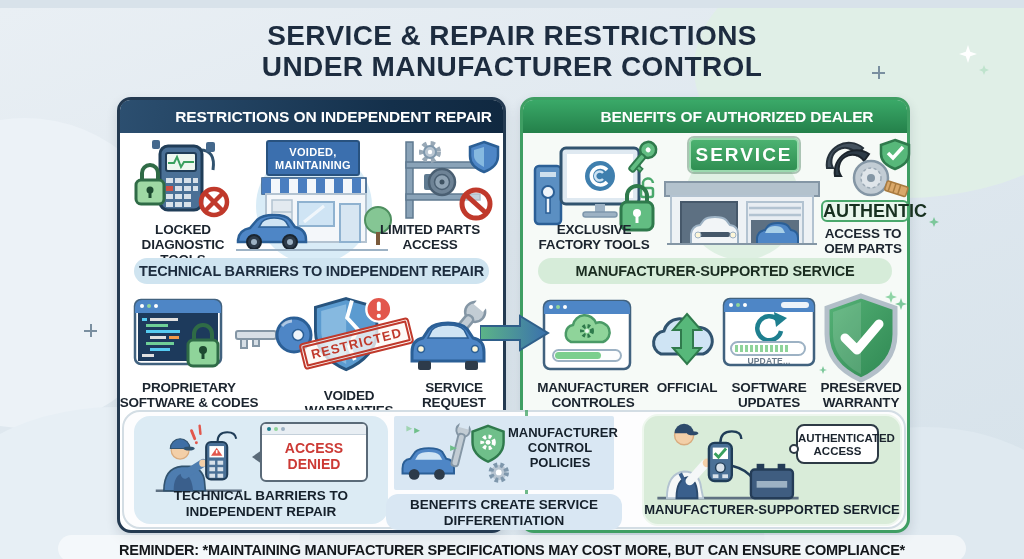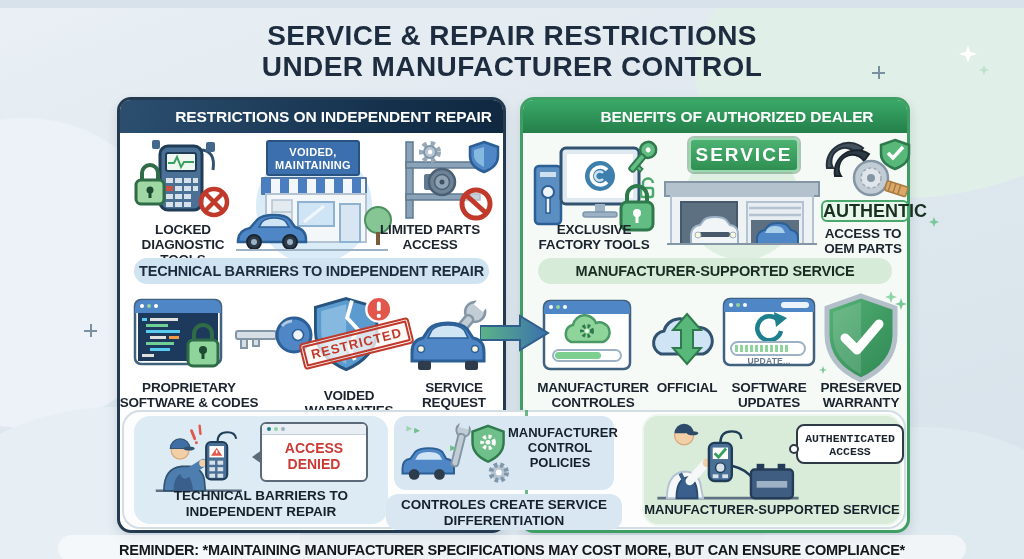--- a/index.html
+++ b/index.html
@@ -408,21 +408,21 @@
         <span class="bdot" style="left:5px;background:#1e7f8f;"></span>
         <span class="bdot" style="left:12px;background:#8fd49a;"></span>
         <span class="bdot" style="left:19px;background:#9db2c4;"></span>
       </div>
       <div class="btext">ACCESS DENIED</div>
       <div class="tail"></div>
     </div>
     <div class="cap" style="left:7px;top:72px;width:240px;">TECHNICAL BARRIERS TO INDEPENDENT REPAIR</div>
   </div>
 
-  <div class="bbox" style="left:394px;top:408px;width:220px;height:74px;background:#d9e7f3;border-radius:12px;z-index:7;">
+  <div class="bbox" style="left:394px;top:408px;width:220px;height:74px;background:#d9e7f3;border-radius:2px;z-index:7;">
     <svg class="abs" style="left:2px;top:2px;" width="118" height="70" viewBox="0 0 120 72">
       <path d="M18 10 l6 3 -6 3 z" fill="#6fbf8a"></path>
         <path d="M10 8 l6 3 -6 3 z" fill="#9fd4b1"></path>
       <path d="M6 52 q0 -9 8 -10 l5 -7 q4 -4 14 -4 q10 0 14 4 l4 7 q8 1 8 10 v5 h-53 z" fill="#4e86c6" stroke="#2b5f96" stroke-width="2"></path>
       <path d="M22 38 q3 -3 11 -3 q8 0 11 3 l3 5 h-28 z" fill="#cfe4f4"></path>
       <circle cx="18" cy="58" r="5.5" fill="#2d3b4a"></circle>
         <circle cx="44" cy="58" r="5.5" fill="#2d3b4a"></circle>
       <g transform="rotate(14 64 30)">
         <circle cx="64" cy="12" r="7" fill="#c2ccd4" stroke="#8496a5" stroke-width="2"></circle>
         <rect x="59" y="2" width="10" height="8" fill="#d9e7f3"></rect>
@@ -431,21 +431,21 @@
       <path d="M55 28 l7 3 -7 3 z" fill="#6fbf8a"></path>
       <path d="M94 8 L110 14 V25 C110 35 103 41 94 45 C85 41 78 35 78 25 V14 Z" fill="#6fbf8a" stroke="#2f7a4c" stroke-width="2.5"></path>
       <circle cx="94" cy="25" r="6" fill="none" stroke="#ffffff" stroke-width="4" stroke-dasharray="3 2.6"></circle>
       <circle cx="94" cy="25" r="2.5" fill="#ffffff"></circle>
       <circle cx="105" cy="56" r="8" fill="#b9c6d2" stroke="#7e97ac" stroke-width="5" stroke-dasharray="3.5 3"></circle>
       <circle cx="105" cy="56" r="3" fill="#ffffff"></circle>
     </svg>
     <div class="cap" style="left:114px;top:9px;width:104px;font-size:13px;line-height:15px;">MANUFACTURER CONTROL POLICIES</div>
   </div>
   <div class="bbox" style="left:386px;top:486px;width:236px;height:36px;background:#d9e7f3;border-radius:12px;z-index:7;">
-    <div class="cap" style="left:0;top:3px;width:236px;">CONTROLES CREATE SERVICE DIFFERENTIATION</div>
+    <div class="cap" style="left:0;top:3px;width:236px;">BENEFITS CREATE SERVICE DIFFERENTIATION</div>
   </div>
 
   <div class="bbox" style="left:642px;top:406px;width:260px;height:112px;background:#d9ecd9;border:2px solid #eef7ee;box-sizing:border-box;z-index:7;">
     <svg class="abs" style="left:4px;top:2px;" width="160" height="84" viewBox="0 0 160 88">
       <line x1="6" y1="84" x2="154" y2="84" stroke="#5f7182" stroke-width="3"></line>
       <circle cx="34" cy="18" r="10" fill="#f3cfa8" stroke="#d9ab7e" stroke-width="1.5"></circle>
       <path d="M24 16 a10 10 0 0 1 20 0 z" fill="#2d4a6b"></path>
       <ellipse cx="43" cy="16" rx="6" ry="2.2" fill="#2d4a6b"></ellipse>
       <path d="M16 84 q0 -26 18 -28 q16 0 18 18 l2 10 z" fill="#f5f7f8" stroke="#b3c3d1" stroke-width="2"></path>
       <path d="M26 84 q0 -20 12 -22 q10 2 10 22 z" fill="#3a5f8c" stroke="#2b4a6e" stroke-width="2"></path>
@@ -459,21 +459,21 @@
       <circle cx="72" cy="52" r="5" fill="#d7e1ea" stroke="#203d58" stroke-width="1.5"></circle>
       <rect x="64" y="59" width="6" height="4" fill="#d7e1ea"></rect>
         <rect x="74" y="59" width="6" height="4" fill="#d7e1ea"></rect>
       <path d="M72 26 q0 -12 12 -12 q10 0 10 8" stroke="#203d58" stroke-width="2.5" fill="none"></path>
       <path d="M84 50 q16 4 22 14" stroke="#203d58" stroke-width="2.5" fill="none"></path>
       <rect x="110" y="48" width="8" height="7" fill="#243c57"></rect>
         <rect x="132" y="48" width="8" height="7" fill="#243c57"></rect>
       <rect x="104" y="54" width="44" height="30" rx="4" fill="#3f5d80" stroke="#243c57" stroke-width="2.5"></rect>
       <rect x="110" y="66" width="32" height="7" fill="#9db2c4"></rect>
     </svg>
-    <div class="tag" style="left:152px;top:8px;width:108px;height:40px;font-family:Liberation Mono, monospace;">AUTHENTICATED ACCESS</div>
+    <div class="tag" style="left:152px;top:8px;width:83px;height:40px;">AUTHENTICATED ACCESS</div>
     <div class="cap" style="left:0;top:86px;width:256px;font-size:13px;">MANUFACTURER-SUPPORTED SERVICE</div>
   </div>
 
   <div class="fstrip"></div>
   <div class="footer">REMINDER: *MAINTAINING MANUFACTURER SPECIFICATIONS MAY COST MORE, BUT CAN ENSURE COMPLIANCE*</div>
 
   <div class="cross" style="left:872px;top:58px;"></div>
   <div class="cross" style="left:84px;top:316px;"></div>
   <svg class="abs" style="left:958px;top:36px;" width="20" height="20" viewBox="-10 -10 20 20">
     <path d="M0 -9 L2.2 -2.2 9 0 2.2 2.2 0 9 -2.2 2.2 -9 0 -2.2 -2.2 Z" fill="#ffffff"></path>

